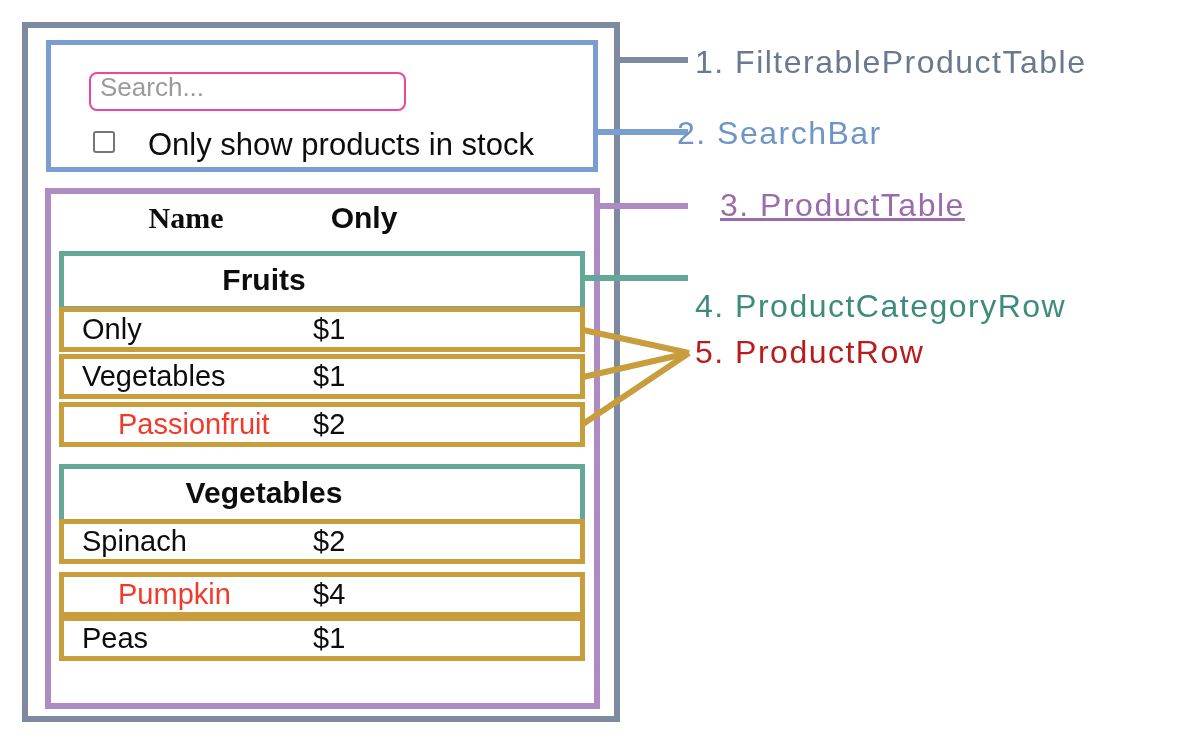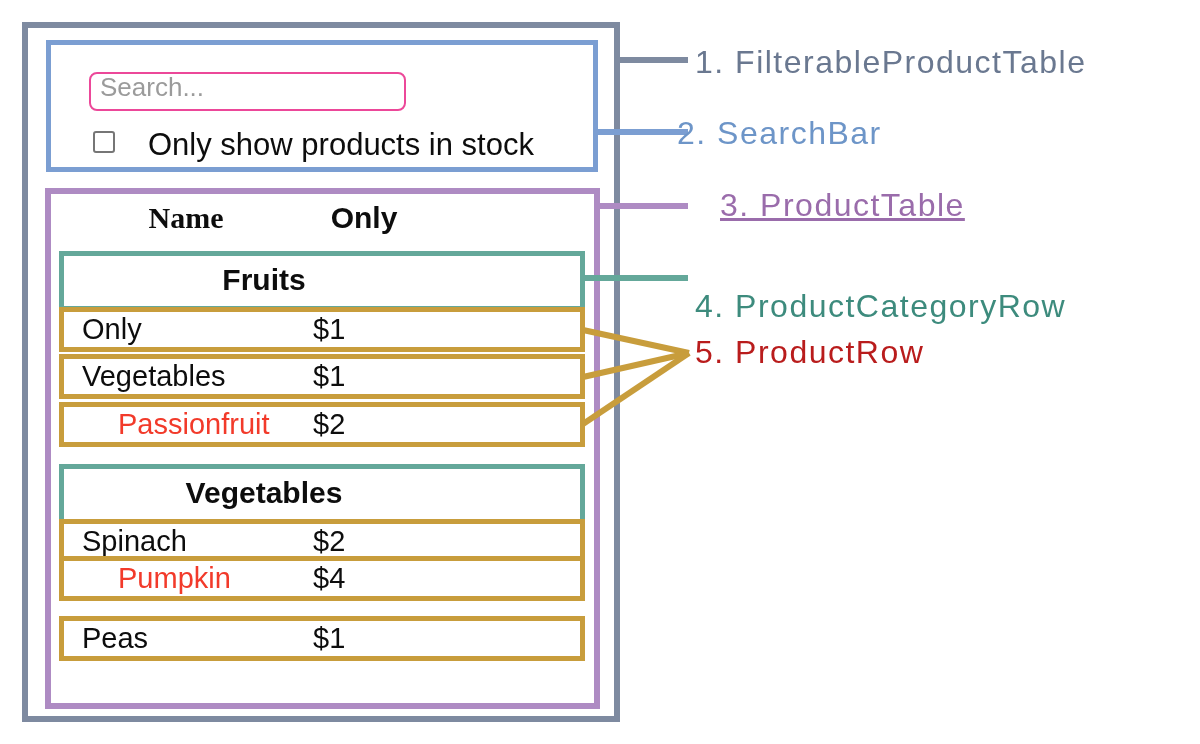--- a/index.html
+++ b/index.html
@@ -47,21 +47,21 @@
   .p-name{left:18px;}
   .p-price{left:249px;}
   .oos{color:#f23a2a;margin-left:36px;}
 
   .row-fruits{top:251px;}
   .row-apple{top:307px;}
   .row-dragonfruit{top:354px;}
   .row-passionfruit{top:402px;}
   .row-vegetables{top:464px;}
   .row-spinach{top:519px;}
-  .row-pumpkin{top:556px;}
+  .row-pumpkin{top:572px;}
   .row-peas{top:616px;}
 
   
   .cline{height:6px;}
   .line-1{left:620px;top:57px;width:68px;background:#7e8aa0;}
   .line-2{left:598px;top:129px;width:90px;background:#7b9ed2;}
   .line-3{left:600px;top:203px;width:88px;background:#ae8bc3;}
   .line-4{left:585px;top:275px;width:103px;background:#64a89a;}
   .gold-lines{left:580px;top:322px;width:115px;height:110px;}
 

